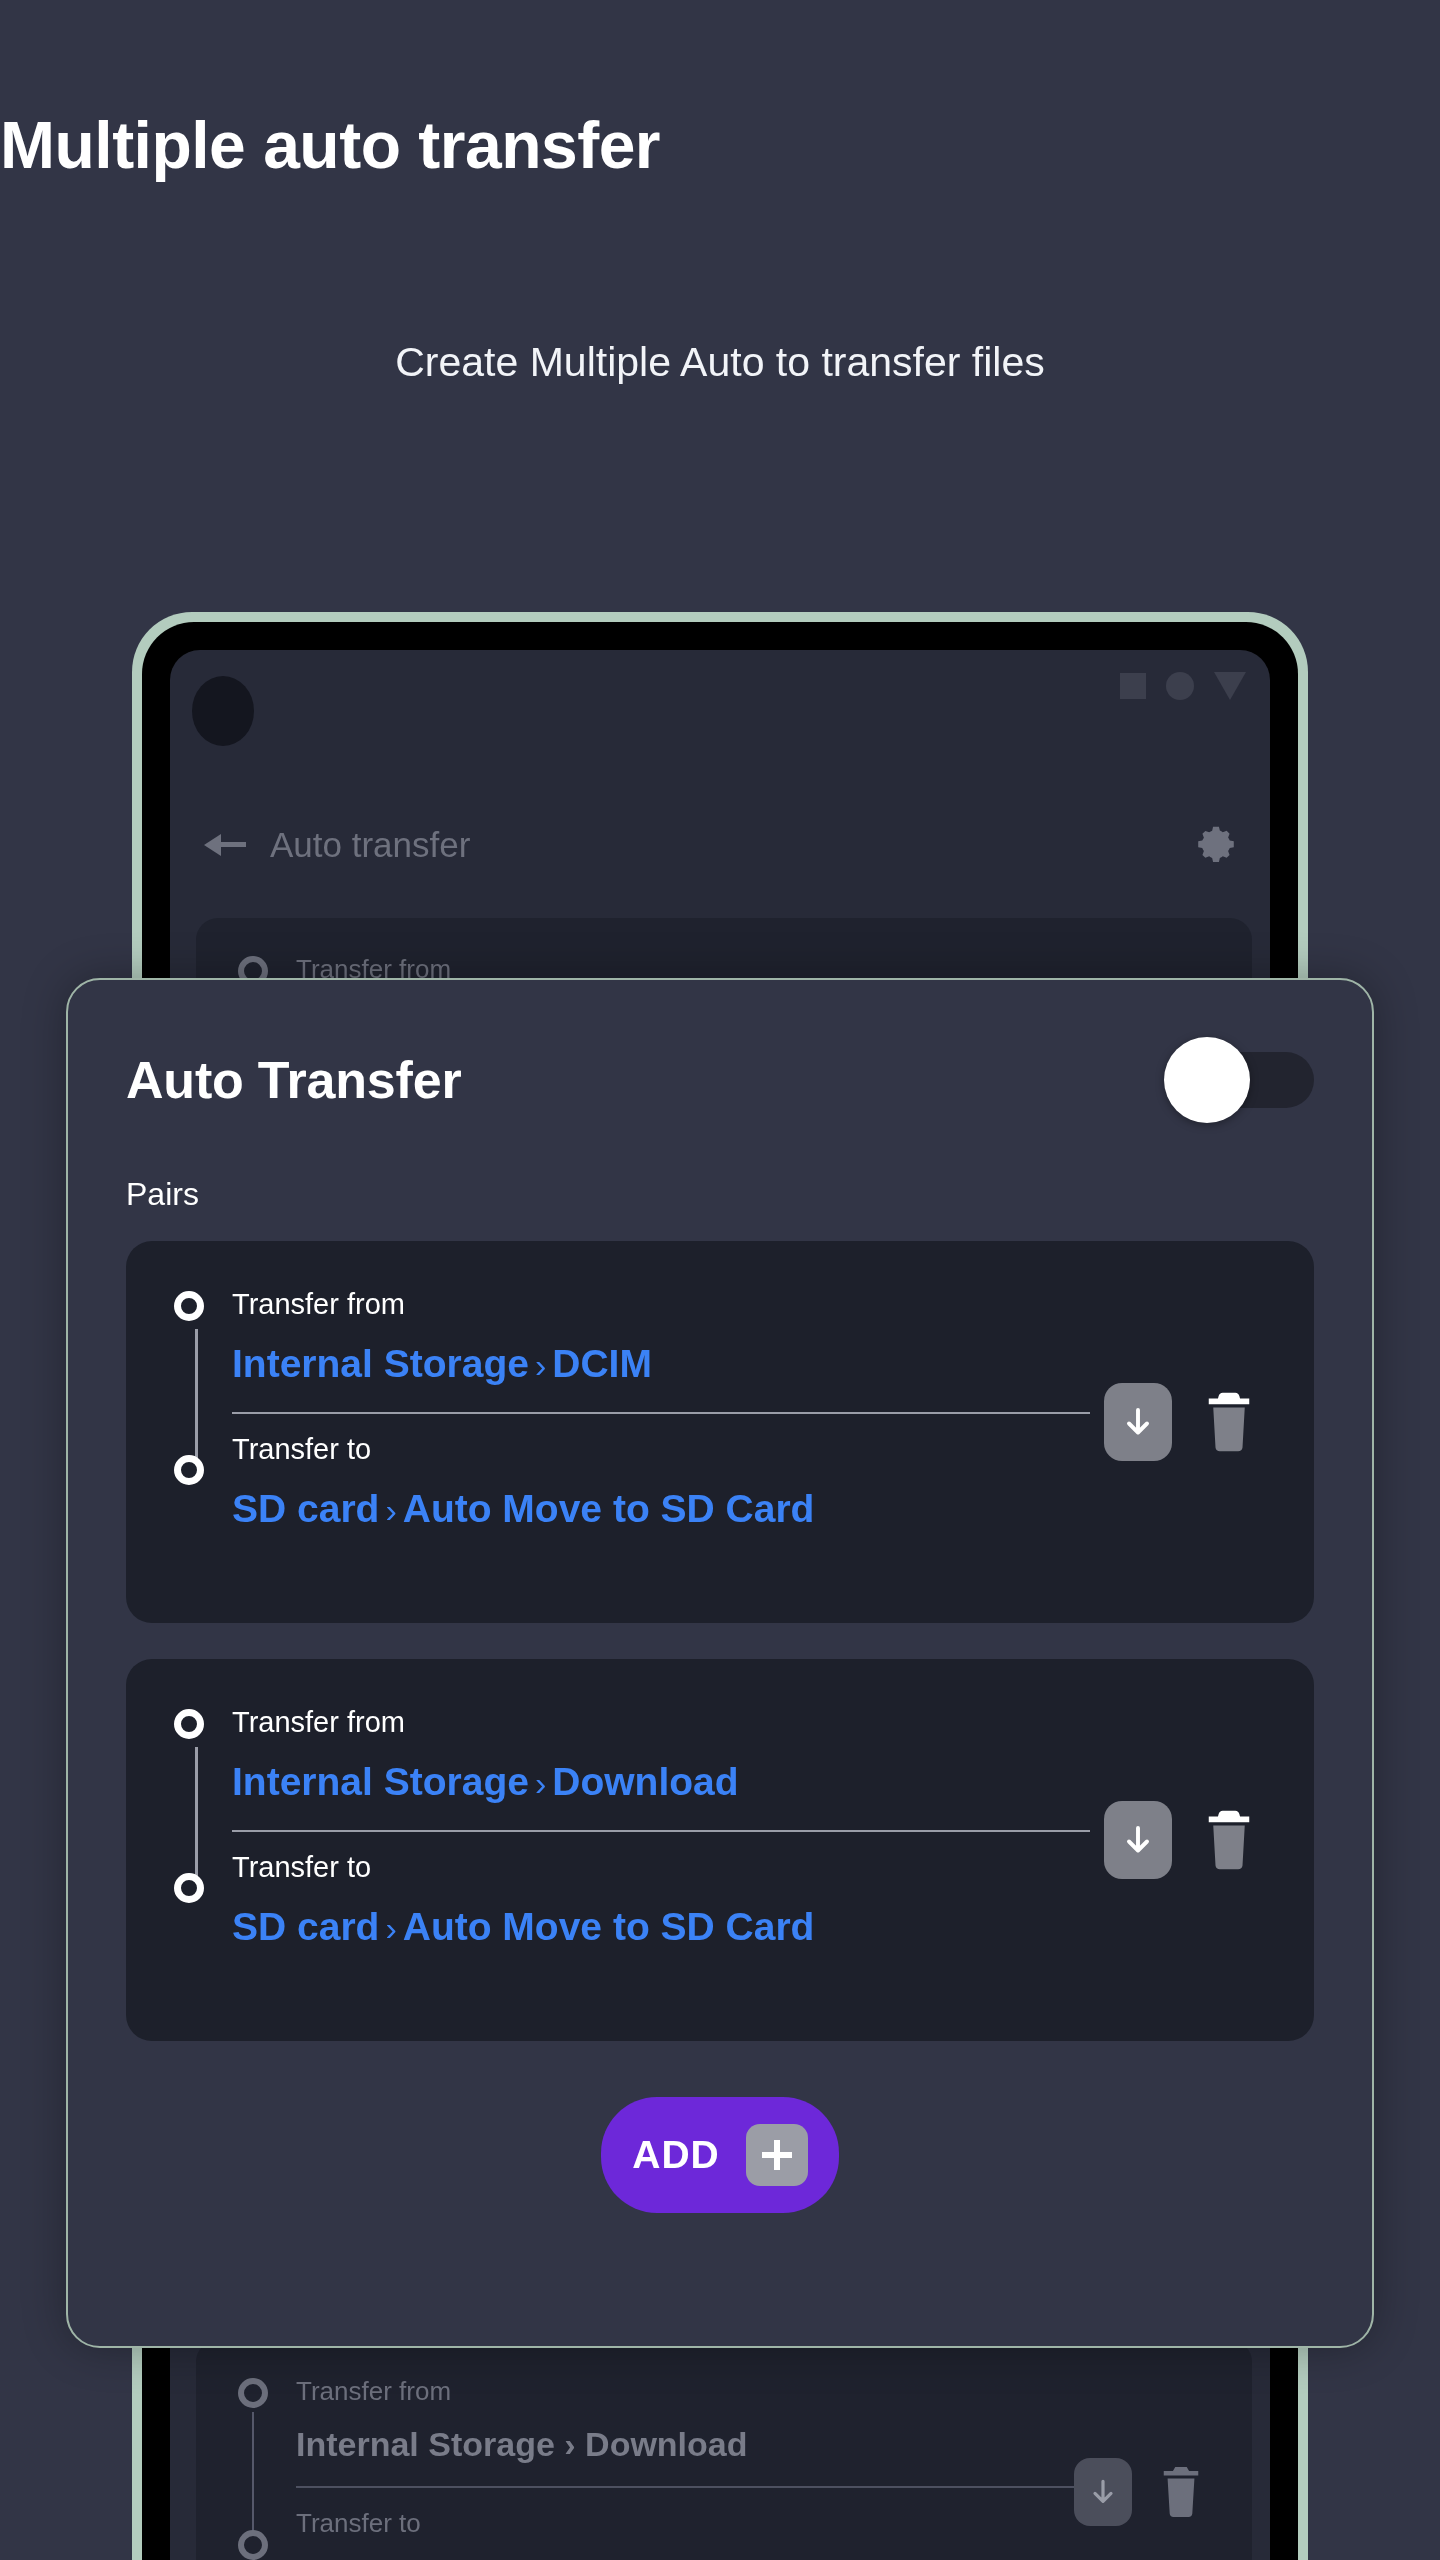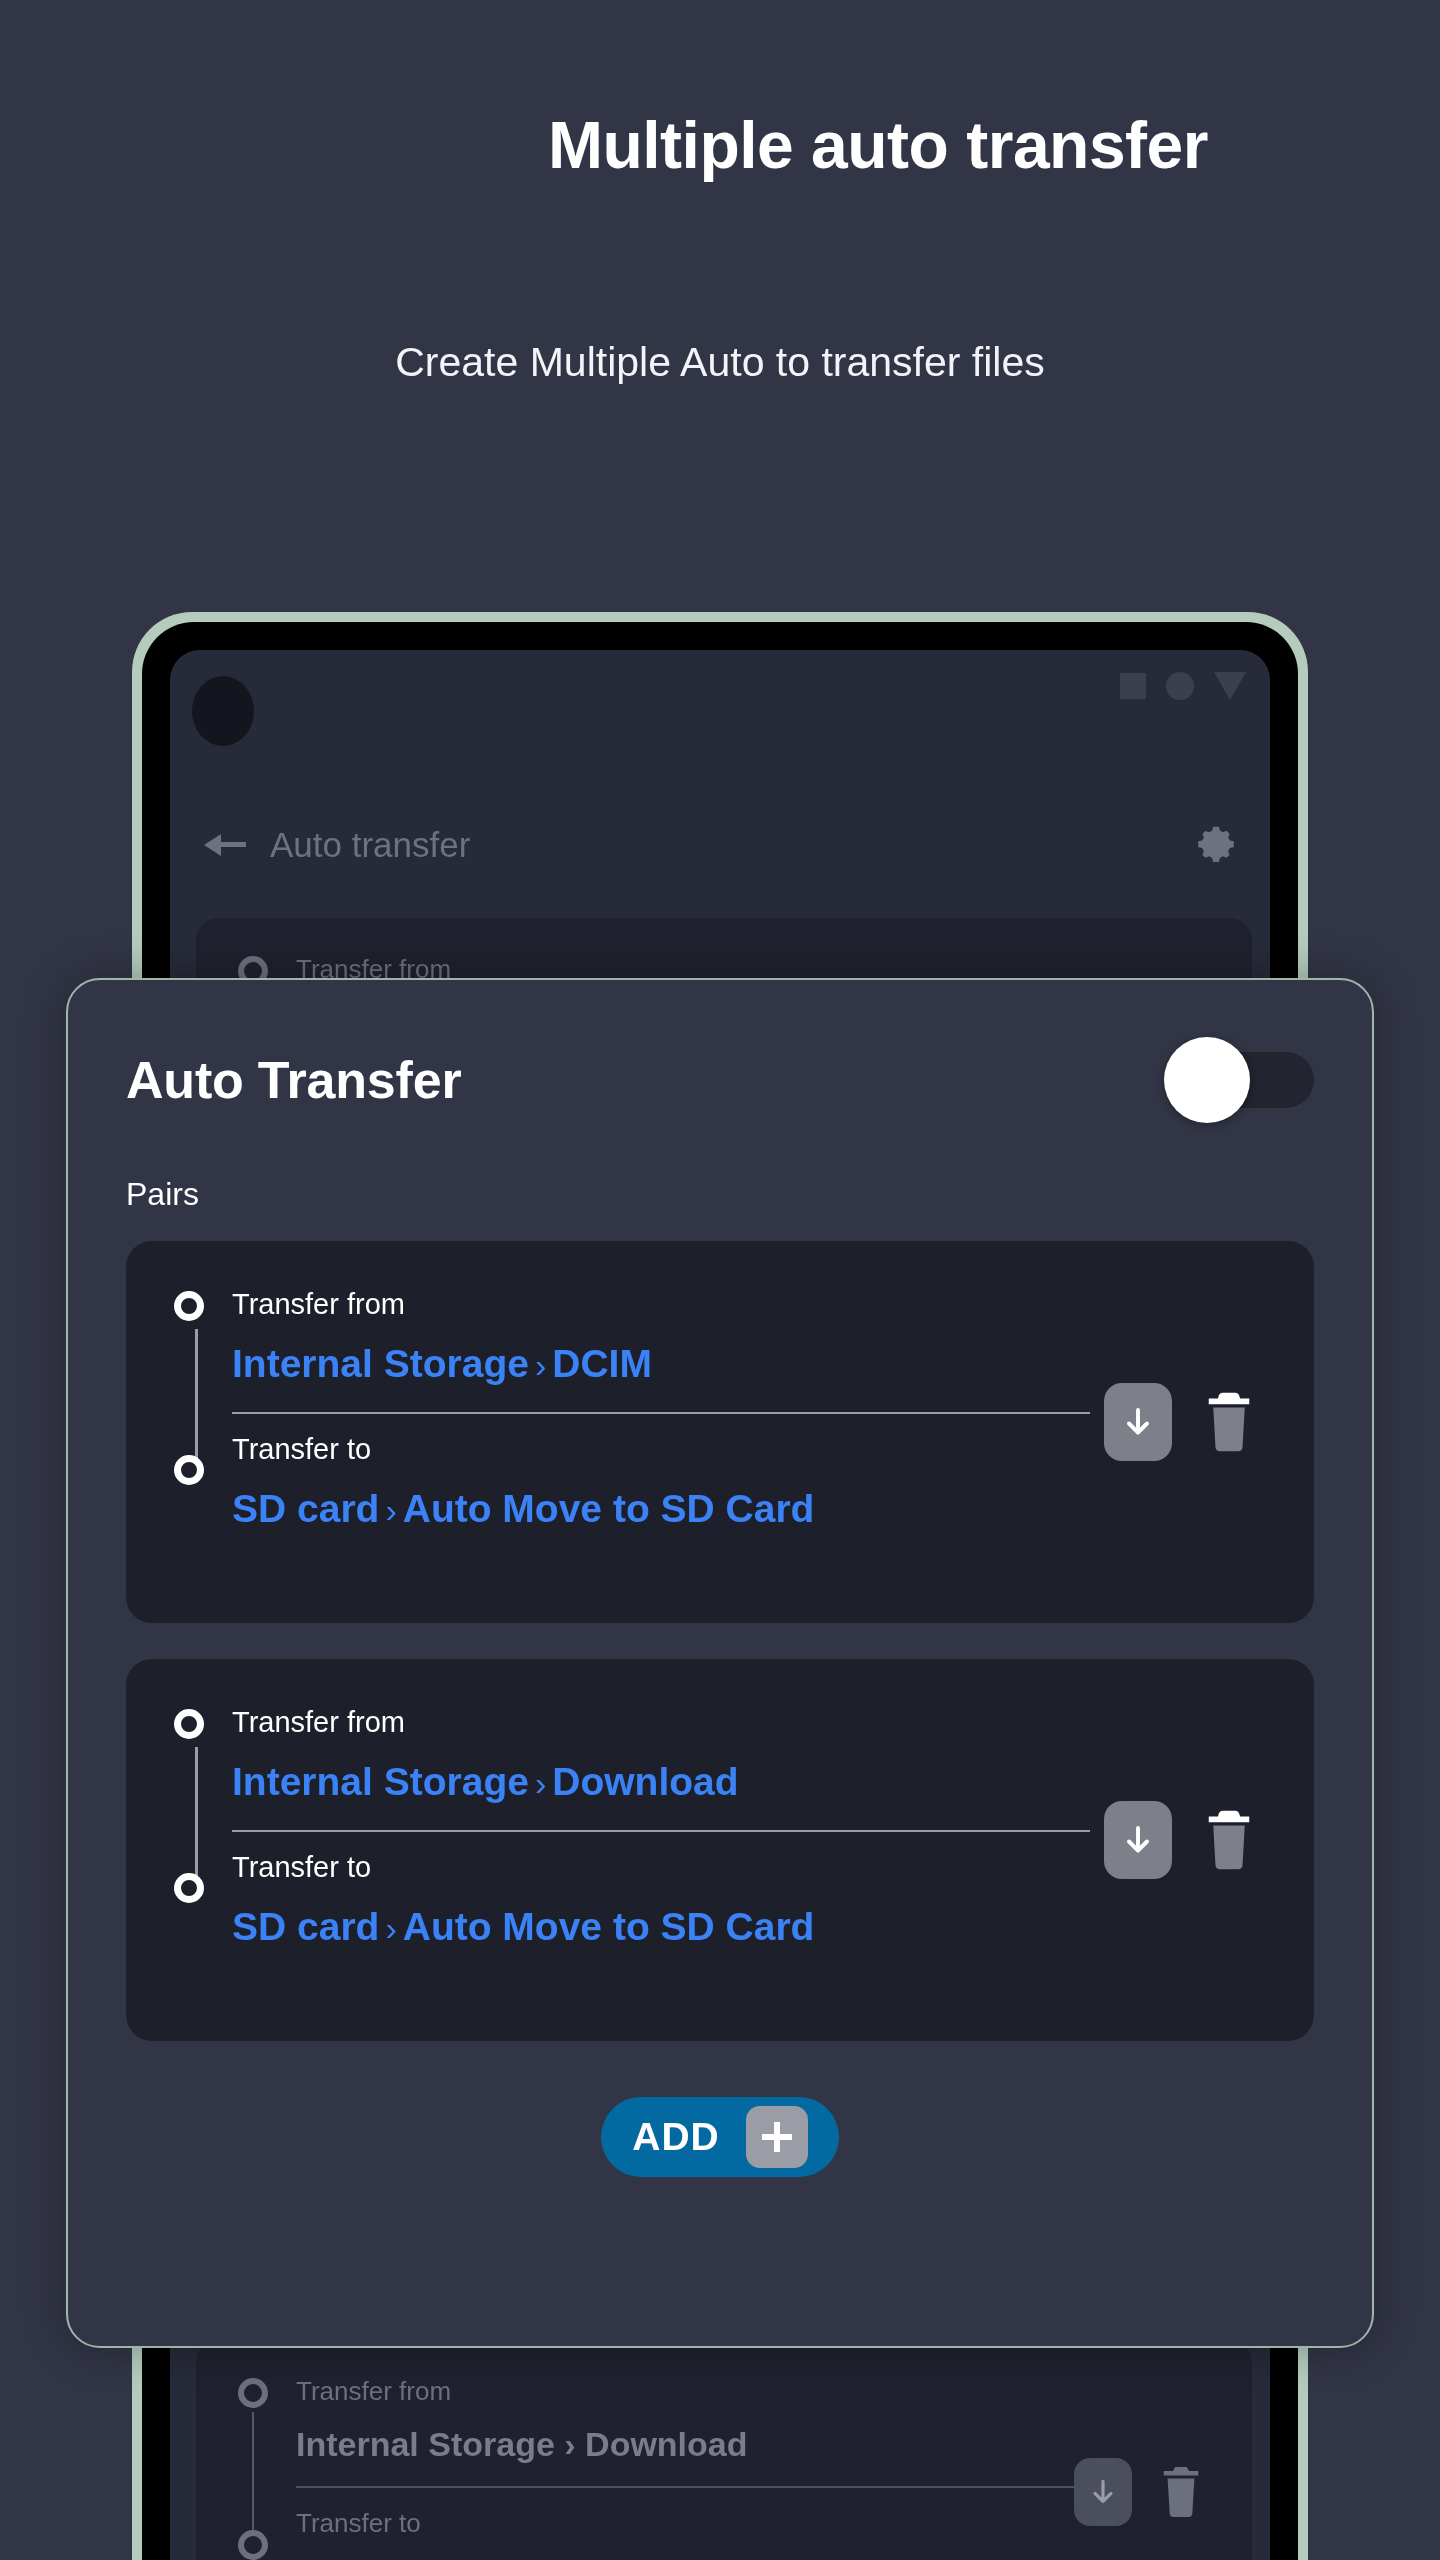--- a/index.html
+++ b/index.html
@@ -7,21 +7,21 @@
     width:1440px; height:2560px;
     background:#323546;
     font-family:"Liberation Sans", sans-serif;
     overflow:hidden;
   }
   .stage { position:relative; width:1440px; height:2560px; background:#323546; }
 
   
   .headline {
     position:absolute; left:0; top:108px; width:1208px;
-    text-align:right; color:#ffffff;
+    text-align:left; color:#ffffff;
     font-size:66px; font-weight:bold; letter-spacing:-0.5px;
     line-height:1.15;
   }
   .subhead {
     position:absolute; left:0; top:338px; width:1440px;
     text-align:center; color:#f2f4f8;
     font-size:41px; font-weight:400; line-height:1.2;
   }
 
   
@@ -201,22 +201,22 @@
   .dl-btn {
     width:68px; height:78px; border-radius:18px; background:#7e8089;
     display:flex; align-items:center; justify-content:center;
   }
   .trash-btn { width:54px; height:66px; position:relative; }
 
   
   .add-wrap { display:flex; justify-content:center; margin-top:56px; }
   .add-btn {
     display:flex; align-items:center; justify-content:center; gap:26px;
-    width:238px; height:80px;
-    background:#0369a1; border-radius:56px;
+    width:238px; height:116px;
+    background:#6d28d9; border-radius:56px;
   }
   .add-text { color:#ffffff; font-size:39px; font-weight:bold; letter-spacing:1px; }
   .add-plus {
     width:62px; height:62px; border-radius:14px; background:#9b9da6;
     position:relative;
   }
   .add-plus::before, .add-plus::after {
     content:""; position:absolute; background:#ffffff;
     left:50%; top:50%; transform:translate(-50%,-50%);
   }

